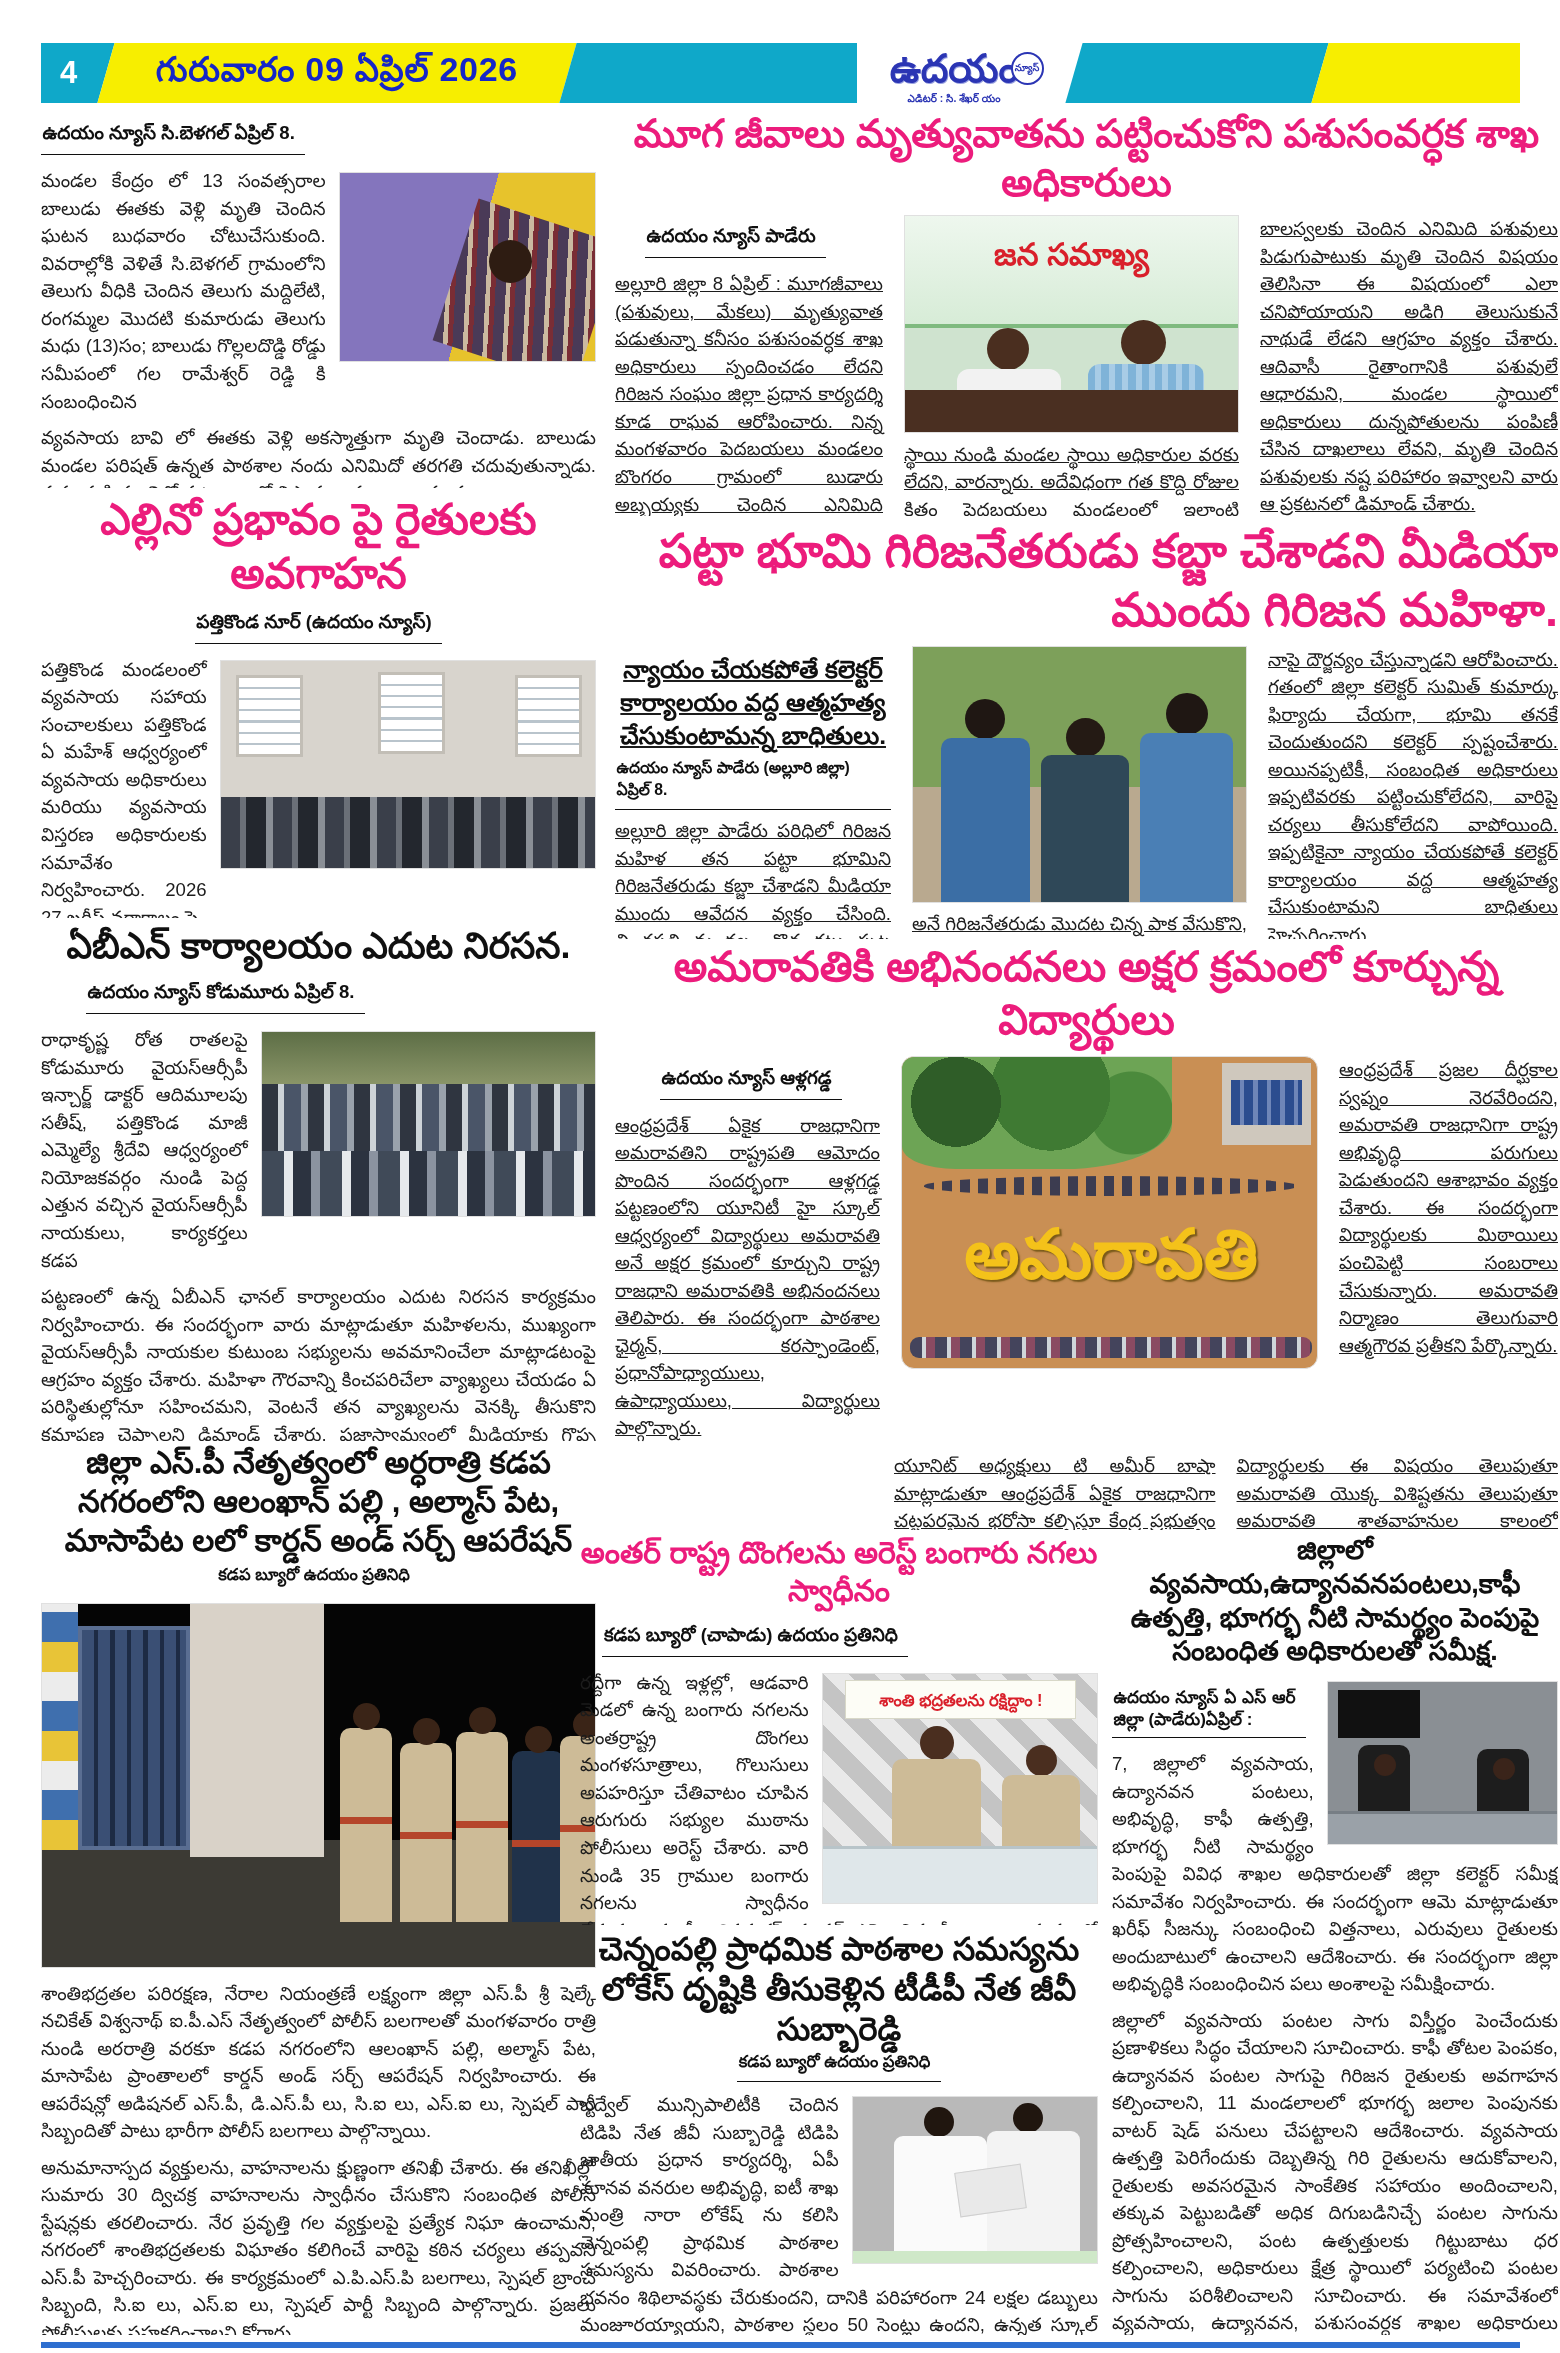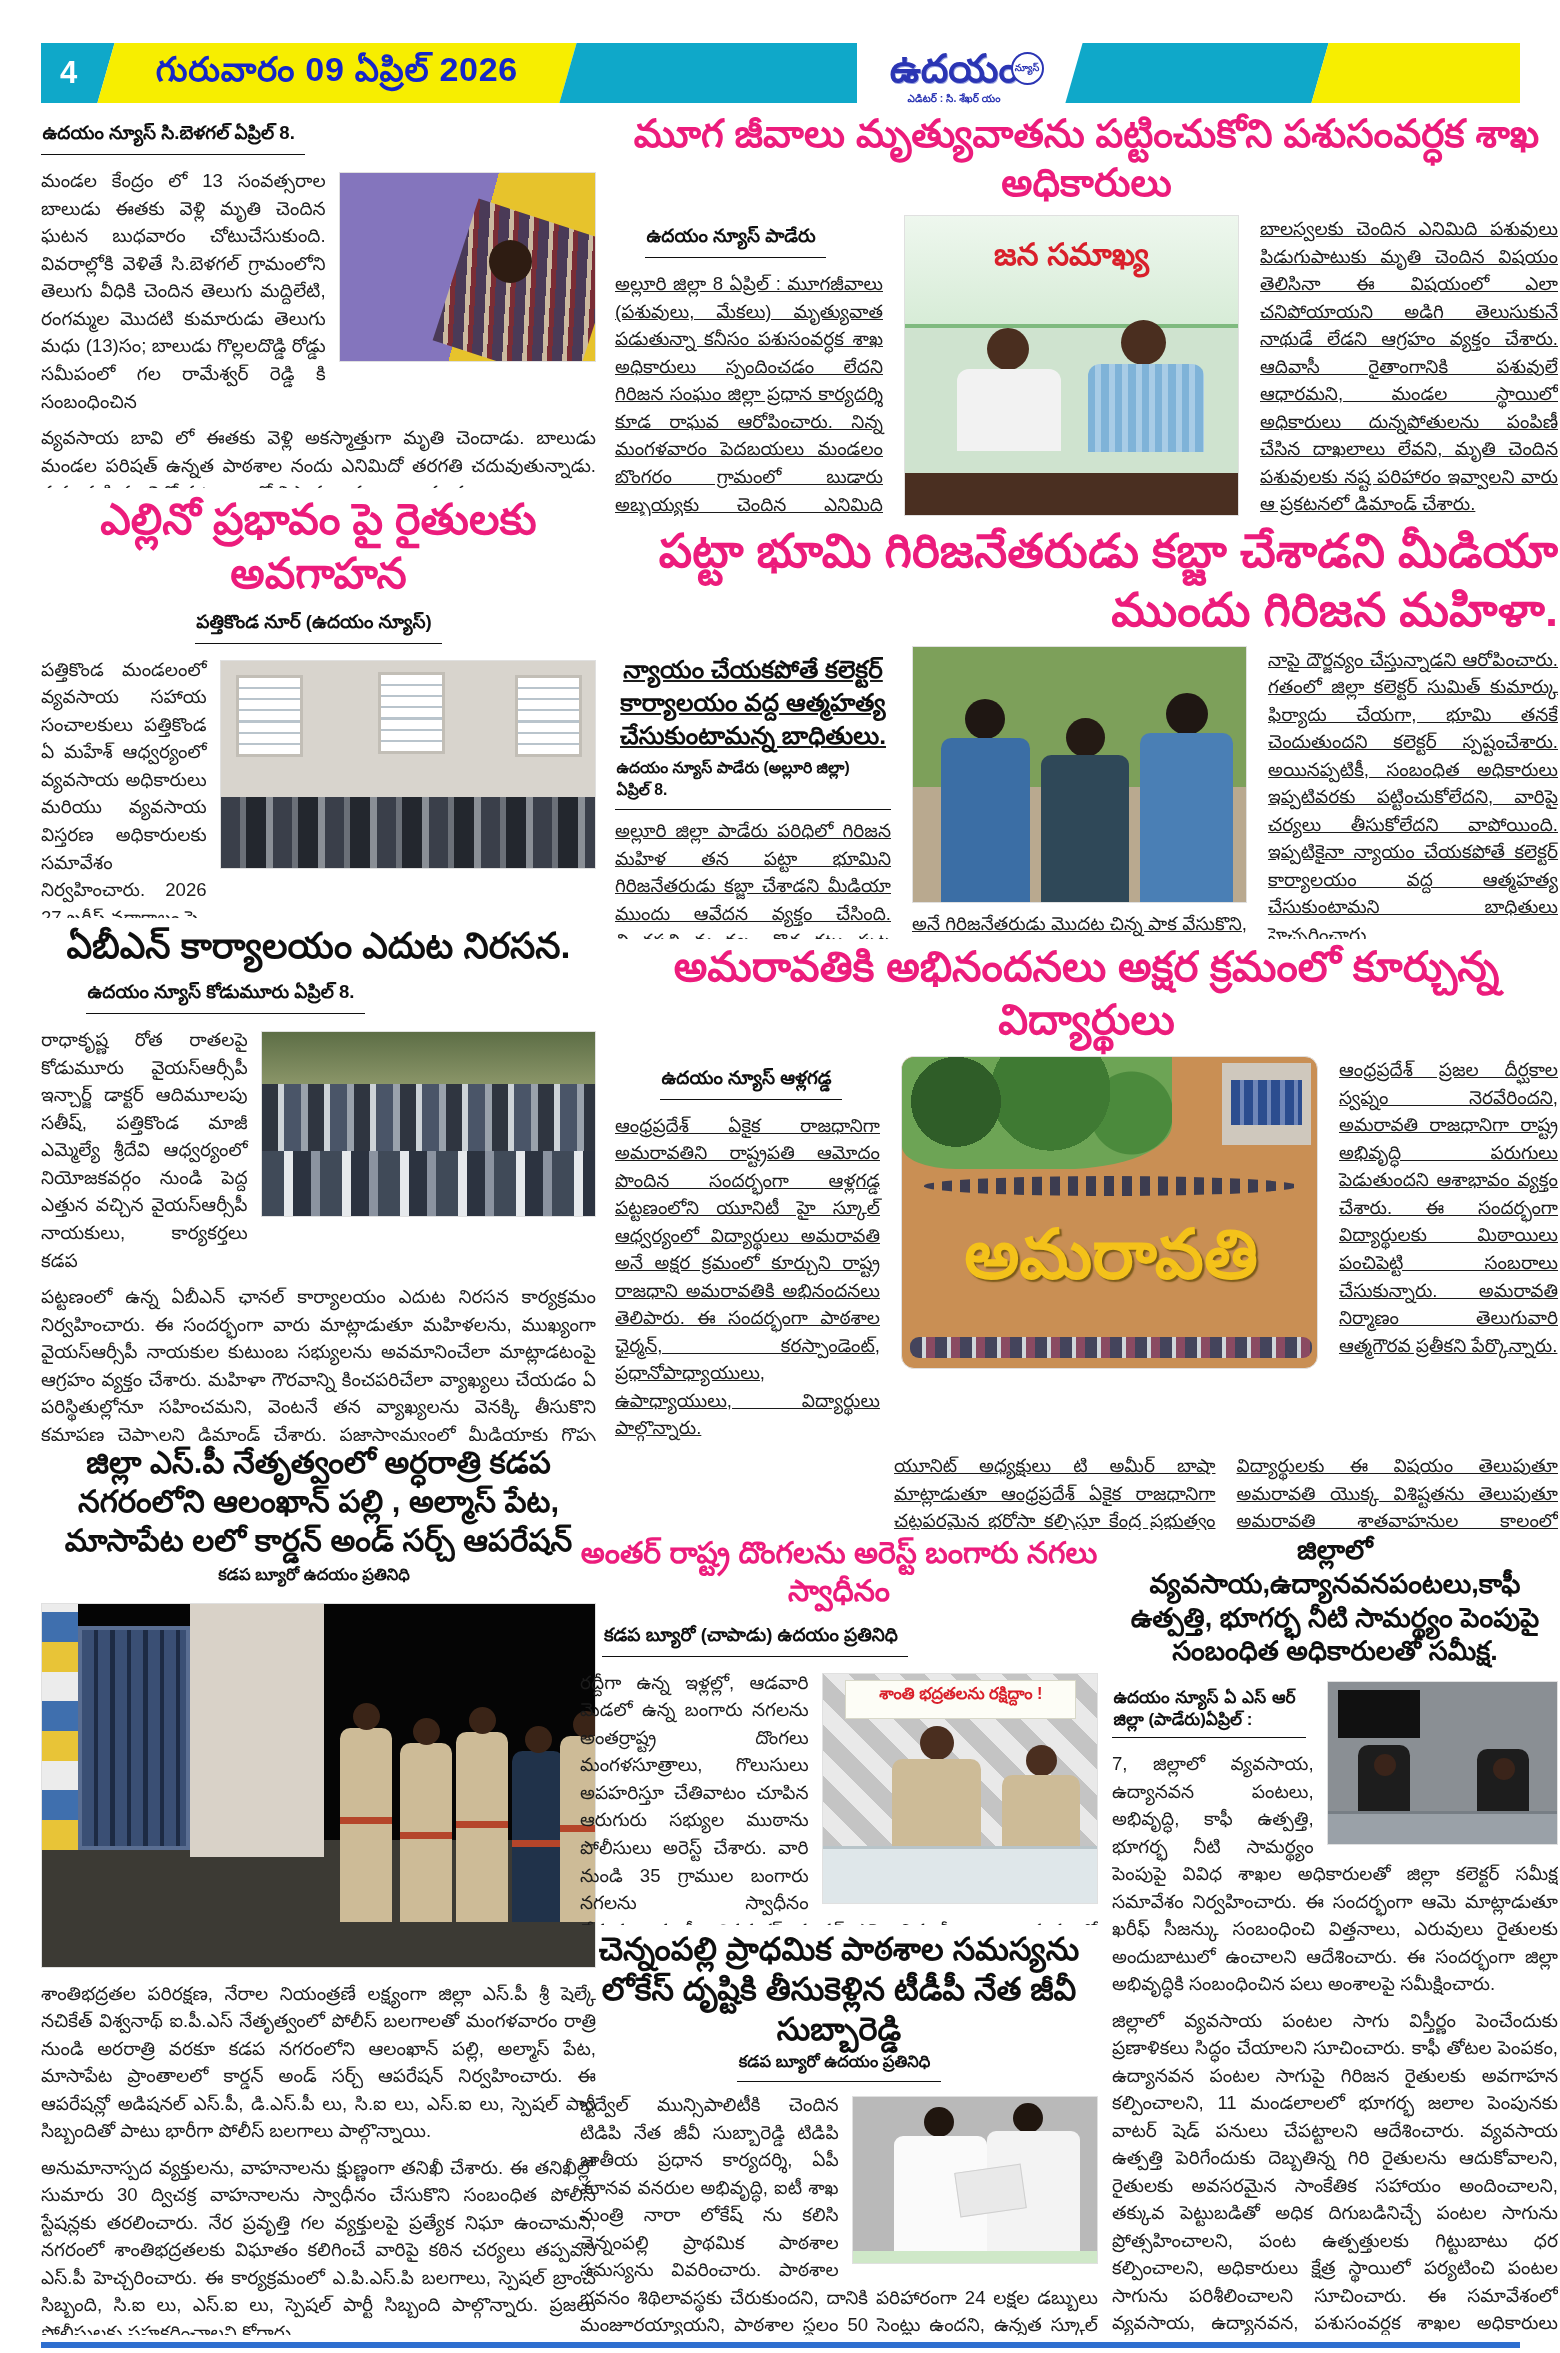--- a/index.html
+++ b/index.html
@@ -139,21 +139,21 @@
   </article>
 
   <article class="article" style="left:615px;top:110px;width:943px;height:406px;">
     <h1 class="hl pink" style="font-size:39px;margin:0 0 7.5px 0;">మూగ జీవాలు  మృత్యువాతను పట్టించుకోని పశుసంవర్ధక శాఖ  అధికారులు</h1>
     <div class="cols">
       <div style="flex:0 0 268px;">
         <div class="byline" style="margin-left:30px;">ఉదయం న్యూస్ పాడేరు</div>
         <div class="body">అల్లూరి జిల్లా 8 ఏప్రిల్ : మూగజీవాలు (పశువులు, మేకలు) మృత్యువాత పడుతున్నా కనీసం పశుసంవర్ధక శాఖ అధికారులు స్పందించడం లేదని గిరిజన సంఘం జిల్లా ప్రధాన కార్యదర్శి కూడ రాఘవ ఆరోపించారు. నిన్న మంగళవారం పెదబయలు మండలం బొంగరం గ్రామంలో బుడారు అబ్బయ్యకు చెందిన ఎనిమిది పశువులు మేతకు వెళ్లి పిడుగుపాటుకు మృతి చెందాయని తెలిపారు. ఇలాంటి ఘటనలు జరుగుతున్నా అధికారులు క్షేత్ర స్థాయిలో పర్యటించడం లేదన్నారు.</div>
       </div>
       <div style="flex:0 0 335px;">
-        <div class="photo" style="width:335px;height:301px;background:#cfe3cf;">
+        <div class="photo" style="width:335px;height:218px;background:#cfe3cf;">
           <div class="abs" style="left:0;top:0;width:100%;height:112px;background:linear-gradient(180deg,#eef7ee,#d7ecd7);border-bottom:4.5px solid #7fba7f;">
             <div class="banner-red" style="font-size:31px;margin-top:21px;">జన సమాఖ్య</div>
           </div>
           <div class="head abs" style="left:82px;top:112px;width:42px;height:42px;"></div>
           <div class="abs" style="left:52px;top:153px;width:104px;height:82px;background:#f2f2f2;border-radius:12px 12px 0 0;"></div>
           <div class="head abs" style="left:216px;top:104px;width:45px;height:45px;"></div>
           <div class="abs" style="left:183px;top:148px;width:116px;height:88px;background:repeating-linear-gradient(90deg,#7fb3d8 0 7.5px,#a8cce6 7.5px 13.4px);border-radius:12px 12px 0 0;"></div>
           <div class="abs" style="left:0;bottom:0;width:100%;height:42px;background:#4a2f21;"></div>
         </div>
         <div class="body" style="margin-top:7.5px;">స్థాయి నుండి మండల స్థాయి అధికారుల వరకు లేదని, వారన్నారు. అదేవిధంగా గత కొద్ది రోజుల క్రితం పెదబయలు మండలంలో ఇలాంటి ఘటనలే జరిగాయని, గ్రామంలో గేదెలు ప్రసాద్, సంజీవరావు, అర్జున్ లకు చెందినవి మృతి చెందాయని తెలిపారు.</div>
@@ -216,21 +216,21 @@
       <div class="body" style="flex:1;">యూనిట్ అధ్యక్షులు టి అమీర్ బాషా మాట్లాడుతూ ఆంధ్రప్రదేశ్ ఏకైక రాజధానిగా చట్టపరమైన భరోసా కల్పిస్తూ కేంద్ర ప్రభుత్వం ఒకటవ తేదీ బుధవారం ప్రవేశపెట్టిన ఆంధ్రప్రదేశ్ పునర్విభజన చట్ట సవరణ బిల్లుకు లోక్ సభ రెండవ తేదీ గురువారం రాజ్యసభ ఆమోదించడం జరిగింది. తదనంతరం ఆరవ తేదీ సోమవారం రాజధాని అమరావతికి రాష్ట్రపతి ఆమోదం పొందడం జరిగింది రాష్ట్రపతి సంతకం తర్వాత గెజిట్ విడుదల చేసిన కేంద్ర న్యాయశాఖ కార్యదర్శి</div>
       <div class="body" style="flex:1;">విద్యార్థులకు ఈ విషయం తెలుపుతూ అమరావతి యొక్క విశిష్టతను తెలుపుతూ అమరావతి శాతవాహనుల కాలంలో గౌతమీపుత్ర శాతకర్ణి ధాన్యకటకంగా ప్రసిద్ధి చెంది అంతర్జాతీయంగా బౌద్ధ క్షేమంగా శిల్పకళా వైభవానికి మన తెలుగువారి సంస్కృతికి మహోన్నతంగా అమరావతి ఆలయం శివుని యొక్క ఆలయంగా ఆధ్యాత్మికంగా ప్రసిద్ధి చెందిన వైభవాన్ని గుర్తుచేయడం జరిగింది.</div>
     </div>
   </article>
 
   <article class="article" style="left:580px;top:1534px;width:518px;height:391px;">
     <h1 class="hl pink" style="font-size:30px;margin:0 0 4.5px 0;">అంతర్ రాష్ట్ర దొంగలను అరెస్ట్ బంగారు నగలు స్వాధీనం</h1>
     <div class="byline" style="margin-left:22.4px;">కడప బ్యూరో (చాపాడు) ఉదయం ప్రతినిధి</div>
     <div class="body">
       <div class="photo ph-float-r" style="width:276px;height:231px;background:repeating-linear-gradient(45deg,#c4c4c4 0 18px,#e9e9e9 18px 36px);">
-        <div class="abs" style="left:22.4px;top:6px;width:231px;height:39px;background:#fdfdf6;border:1.5px solid #d8d8c8;display:flex;align-items:flex-start;justify-content:center;">
+        <div class="abs" style="left:22.4px;top:6px;width:231px;height:39px;background:#fdfdf6;border:1.5px solid #d8d8c8;display:flex;align-items:center;justify-content:center;">
           <span class="banner-red" style="font-size:16.4px;">శాంతి భద్రతలను రక్షిద్దాం !</span>
         </div>
         <div class="head abs" style="left:97px;top:52px;width:34px;height:34px;"></div>
         <div class="abs" style="left:69px;top:85px;width:89px;height:89px;background:#cdbb97;border-radius:10.4px 10.4px 0 0;"></div>
         <div class="head abs" style="left:203px;top:71px;width:31px;height:31px;"></div>
         <div class="abs" style="left:179px;top:101px;width:78px;height:75px;background:#cdbb97;border-radius:10.4px 10.4px 0 0;"></div>
         <div class="abs" style="left:0;bottom:0;width:100%;height:57px;background:#dfe7ea;border-top:3px solid #b8c4c9;"></div>
       </div>
       <p>రద్దీగా ఉన్న ఇళ్లల్లో, ఆడవారి మెడలో ఉన్న బంగారు నగలను అంతర్రాష్ట్ర దొంగలు మంగళసూత్రాలు, గొలుసులు అపహరిస్తూ చేతివాటం చూపిన ఆరుగురు సభ్యుల ముఠాను పోలీసులు అరెస్ట్ చేశారు. వారి నుండి 35 గ్రాముల బంగారు నగలను స్వాధీనం చేసుకున్నారు. సీఐ శివశంకర్ యాదవ్, ఎస్సై చిన్న వీర్రాజు ల ఆధ్వర్యంలో చాపాడు మండలంలో జరిగిన పలు చోరీ ఘటనలపై దర్యాప్తు చేపట్టిన పోలీసులు ప్రత్యేక బృందాలను ఏర్పాటు చేసి నిందితులను పట్టుకున్నారు.</p>
 

